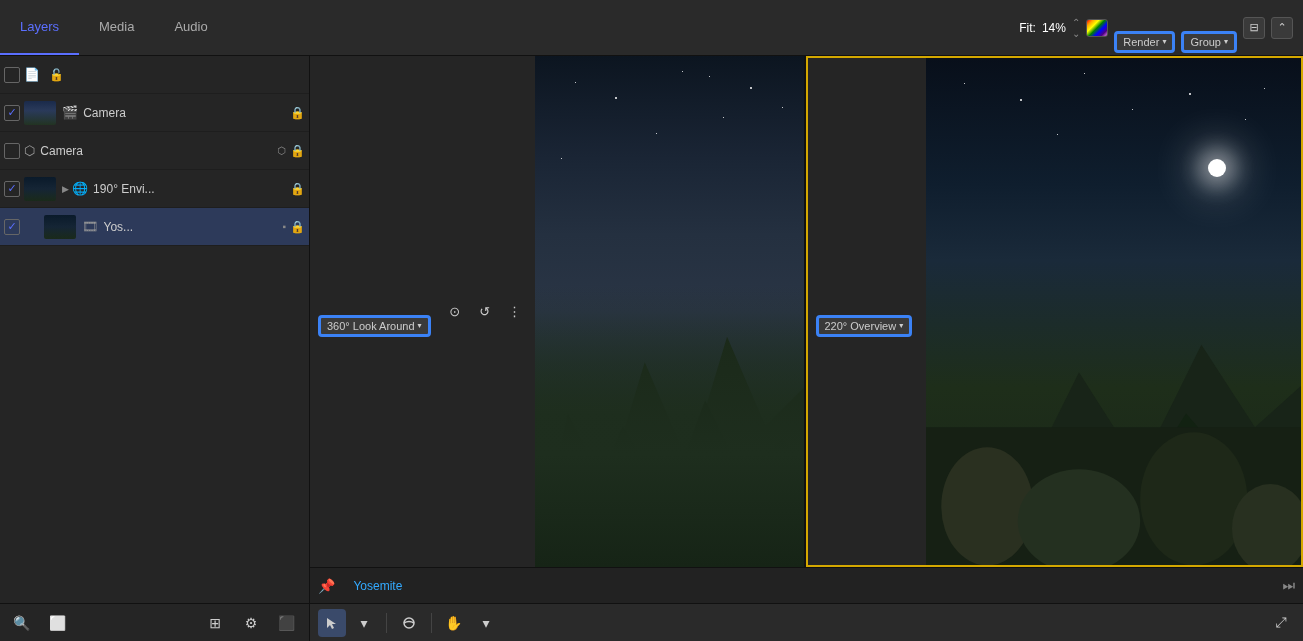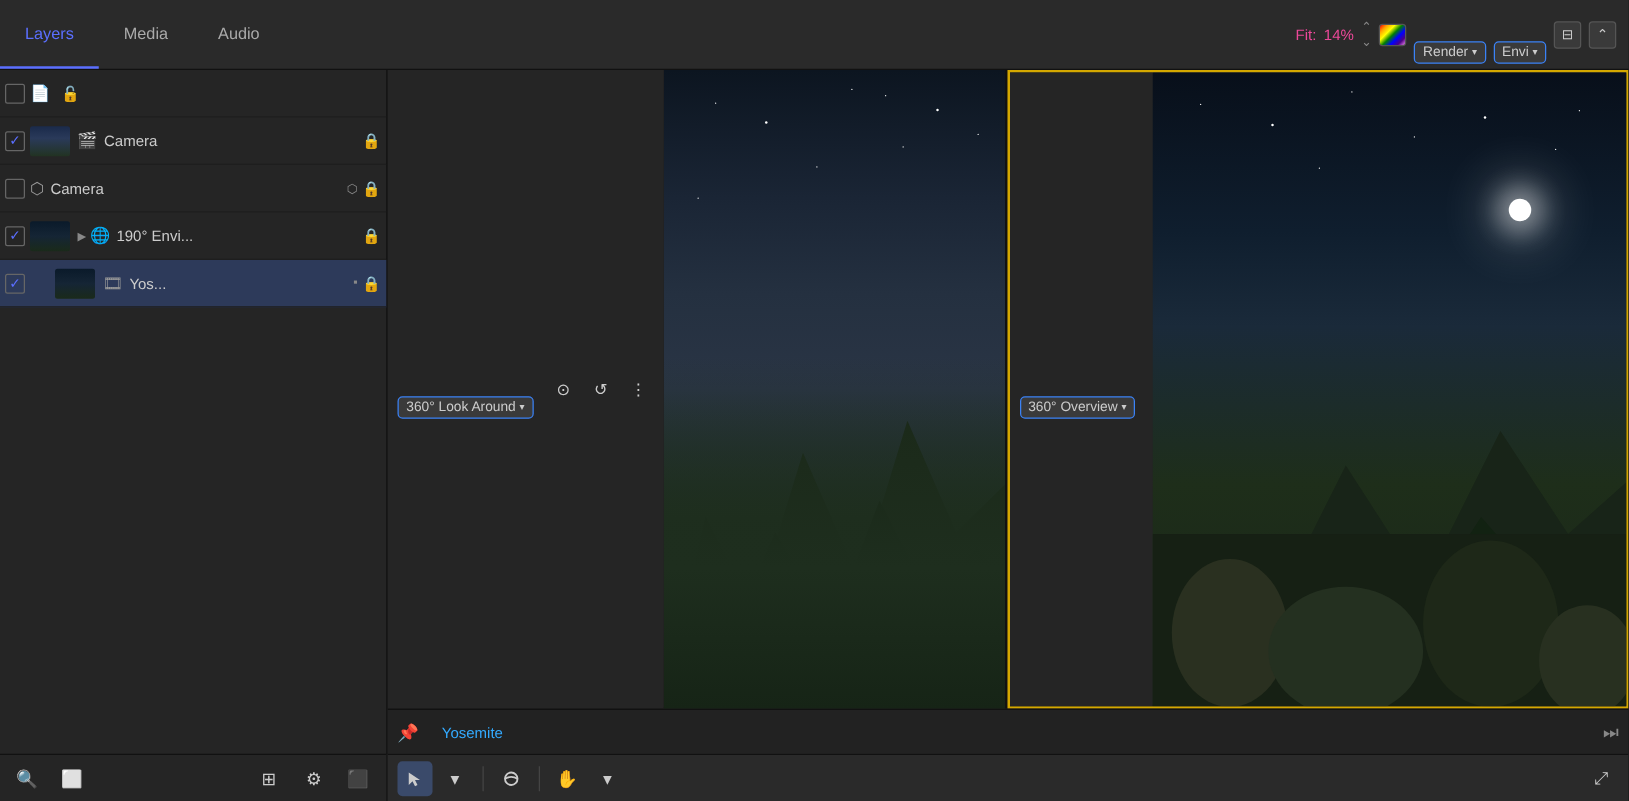--- a/index.html
+++ b/index.html
@@ -43,27 +43,27 @@
     }
     .top-bar-spacer { flex: 1; }
     .top-bar-controls {
       display: flex;
       align-items: center;
       gap: 6px;
       padding-right: 10px;
       font-size: 12px;
       color: #bbb;
     }
-    .fit-label { color: #ec4899; }
+    .fit-label { color: #ffffff; }
     .dropdown-btn {
       display: flex;
       align-items: center;
       gap: 3px;
       background: #3a3a3a;
-      border: 1px solid #3b82f6;
+      border: 3px solid #3b82f6;
       border-radius: 4px;
       color: #ccc;
       padding: 2px 6px;
       cursor: pointer;
       font-size: 11px;
       margin-top: 28px;
     }
     .dropdown-btn .chevron { font-size: 8px; }
     .color-swatch {
       width: 22px;
@@ -361,21 +361,21 @@
   <div class="top-bar-controls">
     <span class="fit-label">Fit:</span>
     <span class="fit-label">14%</span>
     <span style="font-size:10px;color:#888">⌃<br style="line-height:0">⌄</span>
     <div class="color-swatch"></div>
     <div class="dropdown-btn">
       <span>Render</span>
       <span class="chevron">▾</span>
     </div>
     <div class="dropdown-btn">
-      <span>Envi</span>
+      <span>Group</span>
       <span class="chevron">▾</span>
     </div>
     <div class="square-btn">⊟</div>
     <div class="square-btn">⌃</div>
   </div>
 </div>
 
 <div class="main-area">
 
   <div class="sidebar">
@@ -468,21 +468,21 @@
             </svg>
           </div>
         </div>
       </div>
 
       <div style="width:2px;background:#111;flex-shrink:0"></div>
 
       <div class="viewport highlighted">
         <div class="viewport-header" style="background:#252525;">
           <div class="dropdown-btn">
-            <span>360° Overview</span>
+            <span>220° Overview</span>
             <span class="chevron">▾</span>
           </div>
           <div style="flex:1"></div>
         </div>
         <div class="viewport-content">
           <div class="scene-mountain-right">
 
             <div class="stars">
               <div class="star" style="top:5%;left:10%;width:1px;height:1px;"></div>
               <div class="star" style="top:8%;left:25%;width:2px;height:2px;"></div>

